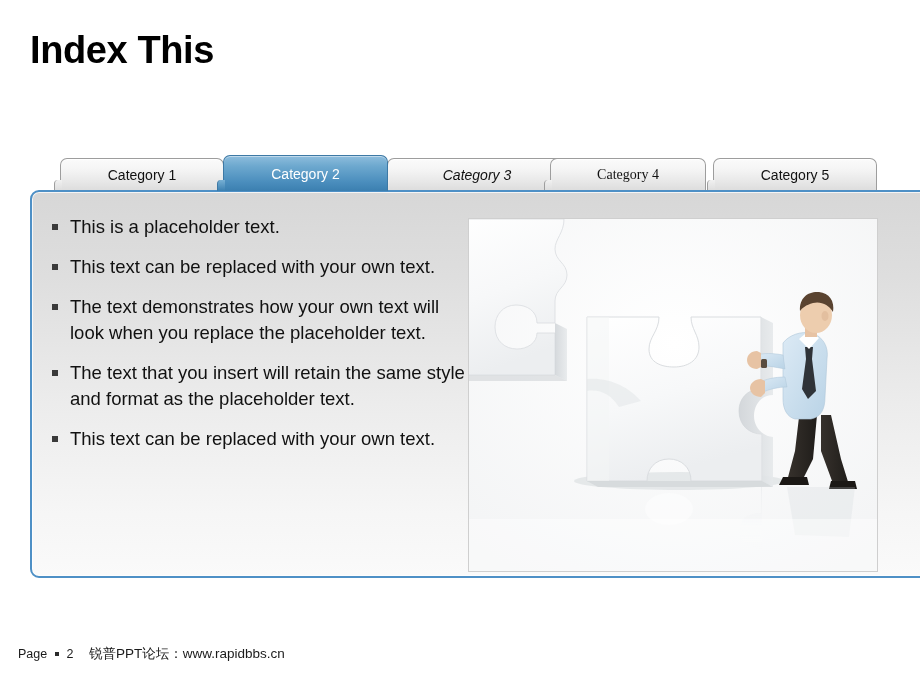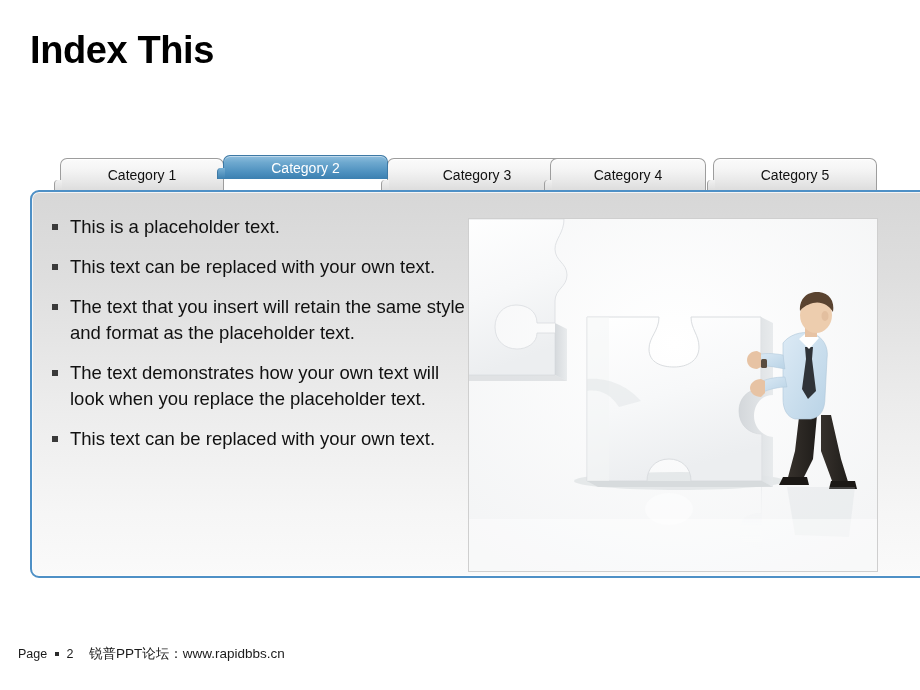--- a/index.html
+++ b/index.html
@@ -83,21 +83,21 @@
     border-left: 1px solid #9d9d9d;
     border-bottom: none;
     border-radius: 4px 0 0 0;
     box-sizing: border-box;
   }
   .tab.active {
     background: linear-gradient(to bottom, #8ebddd 0%, #6ea9cf 28%, #4c8fbe 72%, #3b7fb0 100%);
     border-color: #3d79a5;
     color: #ffffff;
     z-index: 5;
-    height: 24px;
+    height: 36px;
     box-shadow: inset 0 1px 0 rgba(255,255,255,0.45);
   }
   .tab.active::before {
     background: linear-gradient(to bottom, #77b0d4 0%, #3b7fb0 100%);
     border-left-color: #3d79a5;
   }
   .tab-label {
     position: relative;
     z-index: 2;
     pointer-events: none;
@@ -226,49 +226,49 @@
 
   <div class="page-title">Index This</div>
 
   <div class="tab-strip">
     <div class="tab" style="left:0px;   width:164px;">
       <span class="tab-label">Category 1</span>
     </div>
     <div class="tab active" style="left:163px; width:165px; top:-3px;">
       <span class="tab-label">Category 2</span>
     </div>
-    <div class="tab" style="left:327px; width:180px;">
+    <div class="tab" style="left:327px; width:180px;font-style:italic;">
       <span class="tab-label">Category 3</span>
     </div>
-    <div class="tab" style="left:490px; width:156px;">
+    <div class="tab" style="left:490px; width:156px;font-family:Liberation Serif, serif;">
       <span class="tab-label">Category 4</span>
     </div>
     <div class="tab" style="left:653px; width:164px;">
       <span class="tab-label">Category 5</span>
     </div>
   </div>
 
   <div class="content-panel">
 
     <ul class="bullet-list">
       <li class="bullet-item">
         <span class="bullet-marker"></span>
         <span>This is a placeholder text.</span>
       </li>
       <li class="bullet-item">
         <span class="bullet-marker"></span>
         <span>This text can be replaced with your own text.</span>
       </li>
       <li class="bullet-item">
         <span class="bullet-marker"></span>
+        <span>The text demonstrates how your own text will look when you replace the placeholder text.</span>
+      </li>
+      <li class="bullet-item">
+        <span class="bullet-marker"></span>
         <span>The text that you insert will retain the same style and format as the placeholder text.</span>
-      </li>
-      <li class="bullet-item">
-        <span class="bullet-marker"></span>
-        <span>The text demonstrates how your own text will look when you replace the placeholder text.</span>
       </li>
       <li class="bullet-item">
         <span class="bullet-marker"></span>
         <span>This text can be replaced with your own text.</span>
       </li>
     </ul>
 
     <div class="photo-frame">
       <div class="photo">
         <div class="floor-line"></div>

